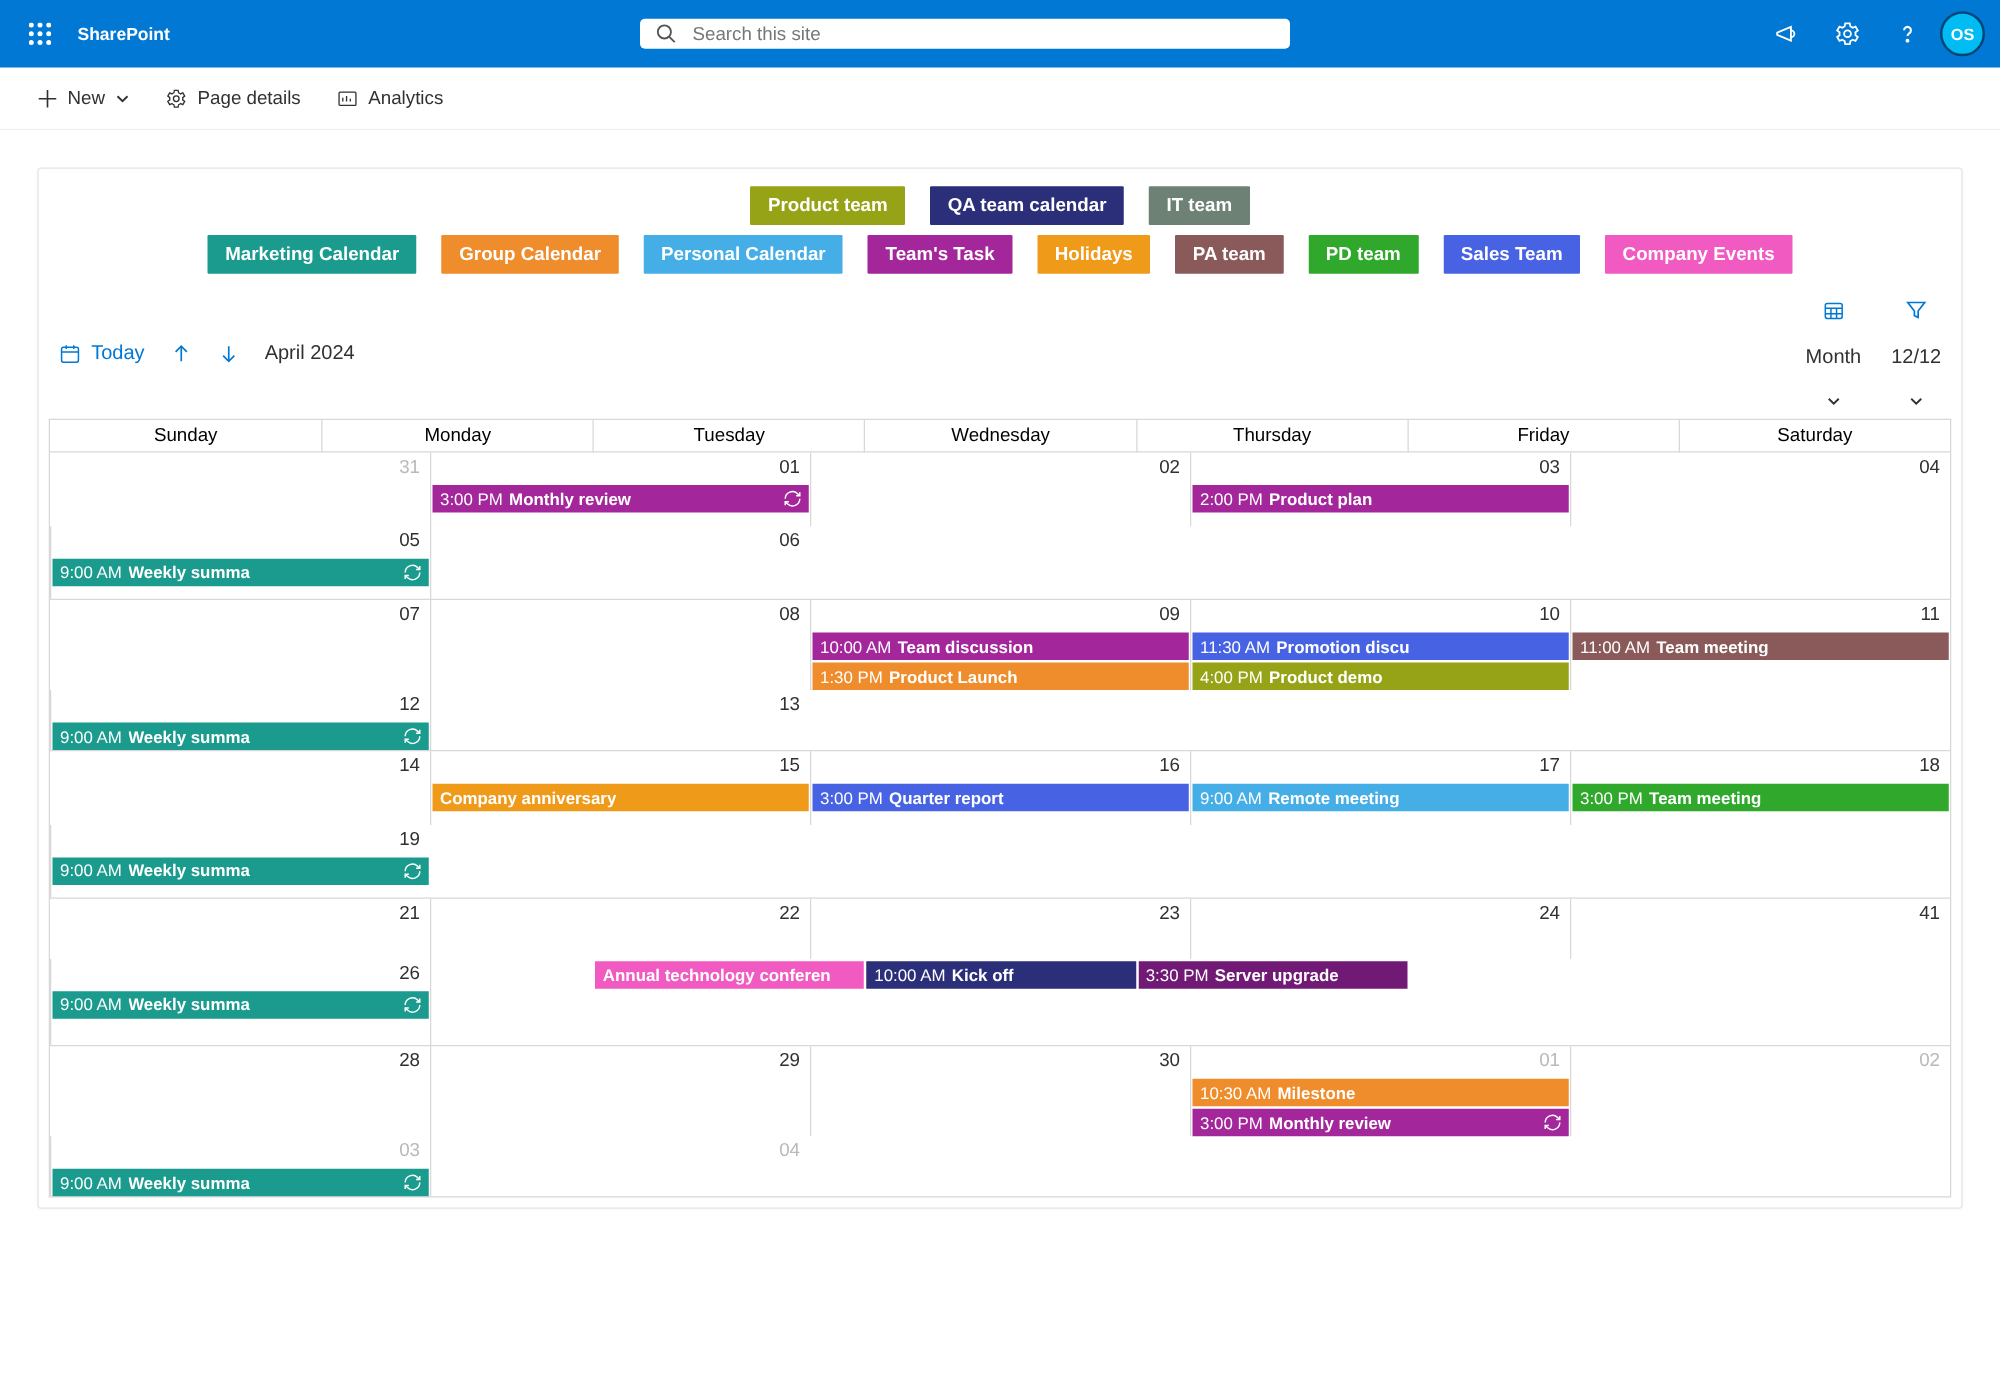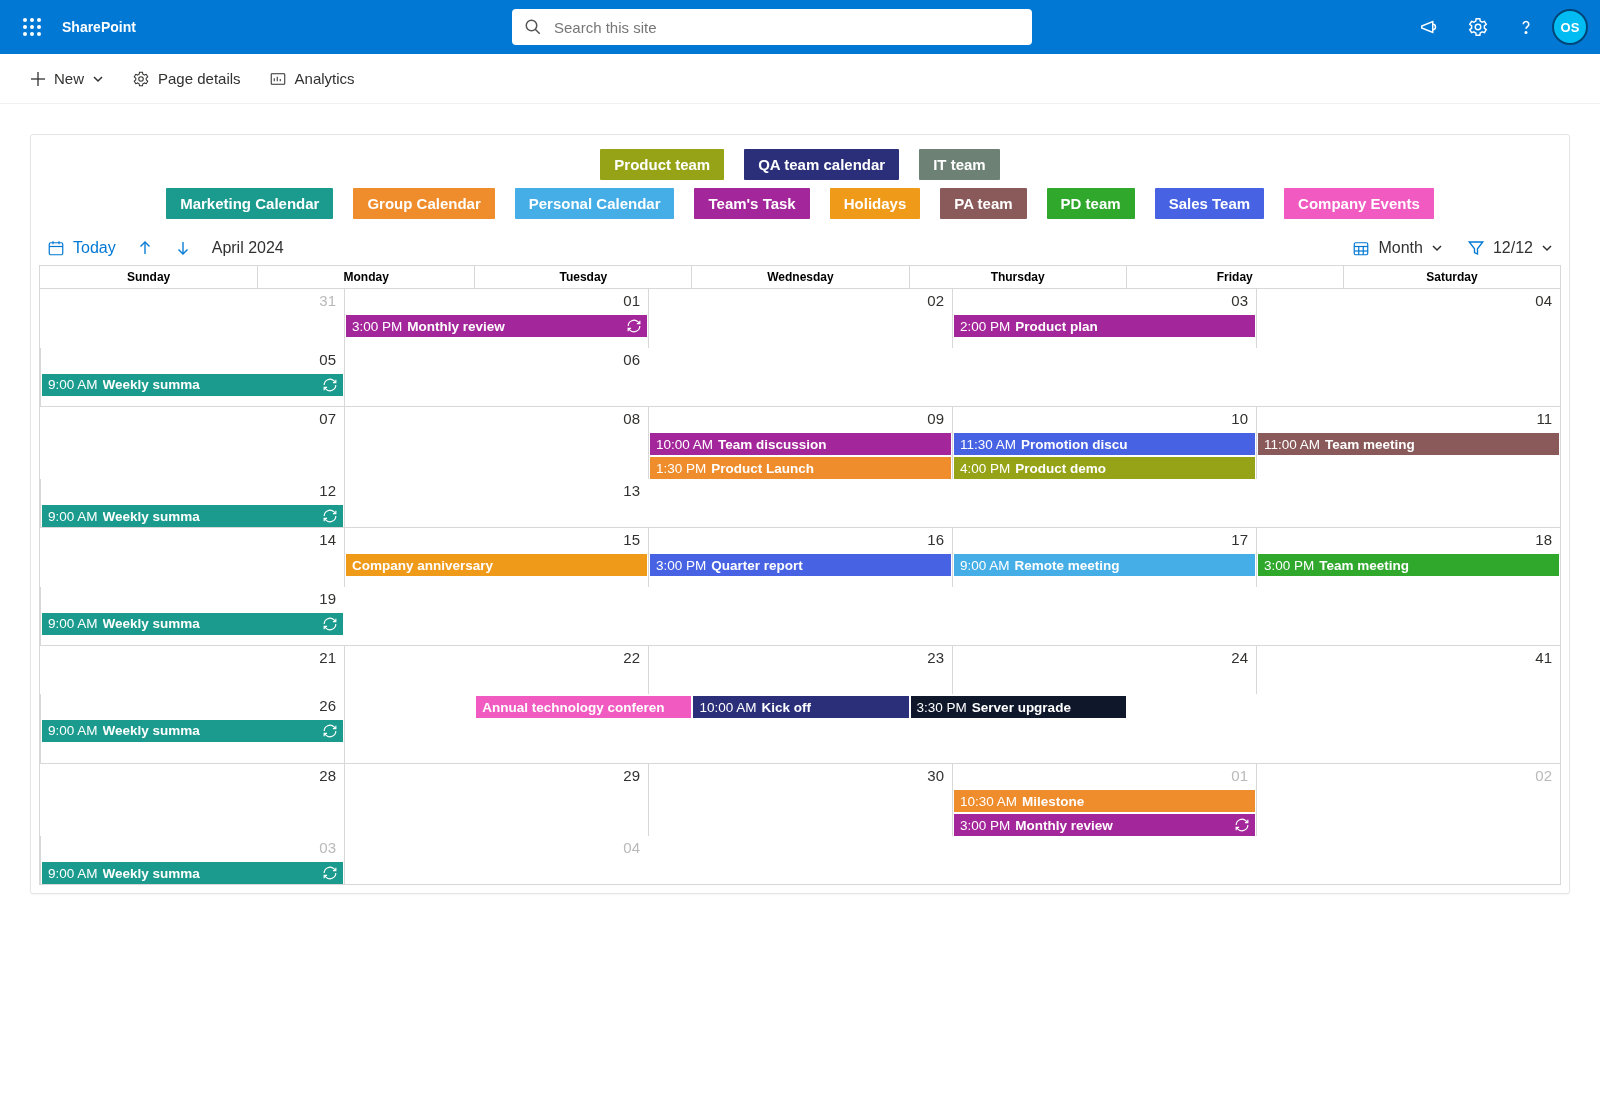--- a/index.html
+++ b/index.html
@@ -4,21 +4,21 @@
 <style>
 * { margin: 0; padding: 0; box-sizing: border-box; font-family: "Segoe UI", -apple-system, sans-serif; }
 html, body { height: 100%; background: #fff; }
 body { overflow-y: scroll; }
 
 
 .topbar { background: #0078d4; height: 54px; display: flex; align-items: center; padding: 0 8px; color: #fff; }
 .waffle { width: 48px; display:flex; align-items:center; justify-content:center; }
 .app-name { font-size: 14px; font-weight: 600; margin-left: 6px; }
 .search-wrap { flex: 1; display:flex; justify-content:center; }
-.search { width: 520px; height: 36px; background:#fff; border-radius:4px; display:flex; align-items:center; padding:0 12px; gap:12px; }
+.search { width: 520px; height: 24px; background:#fff; border-radius:4px; display:flex; align-items:center; padding:0 12px; gap:12px; }
 .search input { border:none; outline:none; flex:1; font-size:15px; color:#333; }
 .search input::placeholder { color:#777; }
 .top-actions { display:flex; align-items:center; gap:4px; margin-right:4px; }
 .top-icon { width:44px; height:44px; display:flex; align-items:center; justify-content:center; }
 .avatar { width:36px; height:36px; border-radius:50%; background:#00bcf2; display:flex; align-items:center; justify-content:center; font-weight:700; color:#fff; font-size:13px; border:2px solid #004578;}
 
 
 .cmdbar { height: 50px; display:flex; align-items:center; gap:28px; padding: 0 30px; border-bottom:1px solid rgba(0,0,0,0.06); }
 .cmd { display:flex; align-items:center; gap:8px; font-size:15px; color:#323130; }
 .cmd svg { stroke:#323130; }
@@ -30,26 +30,26 @@
 .chip-rows { display:flex; flex-direction:column; gap:8px; align-items:center; }
 .chip-row { display:flex; gap:20px; flex-wrap:wrap; justify-content:center;}
 .chip { padding: 7px 14px; color:#fff; font-size:15px; font-weight:600; border-radius:1px; white-space:nowrap;}
 
 
 .cal-toolbar { display:flex; align-items:center; padding: 20px 8px 8px 8px; font-size:16px; color:#323130; }
 .cal-toolbar .left { display:flex; align-items:center; gap:20px;}
 .cal-toolbar .nav-btn { display:flex; align-items:center; justify-content:center; color:#0078d4; }
 .cal-toolbar .dateheading { font-size:16px;}
 .cal-toolbar .right { margin-left:auto; display:flex; align-items:center; gap:24px; }
-.cal-toolbar .view-dd, .cal-toolbar .filter-dd { display:flex; align-items:center; gap:8px;}
+.cal-toolbar .view-dd, .cal-toolbar .filter-dd { display:flex; align-items:center; gap:20px;flex-direction:column;}
 
 
 .cal-grid { border:1px solid #d8d8d8; border-bottom:none;}
 .dow { display:grid; grid-template-columns: repeat(7,1fr);}
-.dow div { text-align:center; padding:4px 0; font-size:12px; font-weight:700; border-left:1px solid #d8d8d8; border-bottom:1px solid #d8d8d8;}
+.dow div { text-align:center; padding:4px 0; font-size:15px; font-weight:400; border-left:1px solid #d8d8d8; border-bottom:1px solid #d8d8d8;}
 .dow div:first-child{border-left:none;}
 .week { display:grid; grid-template-columns: repeat(5,1fr); min-height:118px; border-bottom:1px solid #d8d8d8; position:relative;}
 .cell { border-left:1px solid #d8d8d8; position:relative; }
 .cell:first-child{border-left:none;}
 .date { position:absolute; top:3px; right:8px; font-size:15px; color:#323130;}
 .date.faded{color:#b9b9b9;}
 .events { padding-top:26px; display:flex; flex-direction:column; gap:2px;}
 .ev { font-size:13.5px; color:#fff; display:flex; align-items:center; height:22px; padding:0 6px; gap:5px; white-space:nowrap; overflow:hidden; margin:0 1px;}
 .ev .t { font-weight:400;}
 .ev .n { font-weight:600; overflow:hidden; text-overflow:clip;}
@@ -64,21 +64,21 @@
 .c-ltblue{background:#45aee7;}
 .c-purple{background:#a4269b;}
 .c-amber{background:#f09a1a;}
 .c-brown{background:#8a5a5a;}
 .c-green{background:#2fa82c;}
 .c-blue{background:#4763e4;}
 .c-pink{background:#f15ac1;}
 .c-olive{background:#97a317;}
 .c-navy{background:#2b2f7a;}
 .c-slate{background:#6d8275;}
-.c-steel{background:#0f172a;}
+.c-steel{background:#701a75;}
 </style>
 </head>
 <body>
 
 <div class="topbar">
   <div class="waffle">
     <svg width="18" height="18" viewBox="0 0 18 18" fill="#fff">
         <circle cx="2" cy="2" r="2"></circle>
         <circle cx="9" cy="2" r="2"></circle>
         <circle cx="16" cy="2" r="2"></circle>

